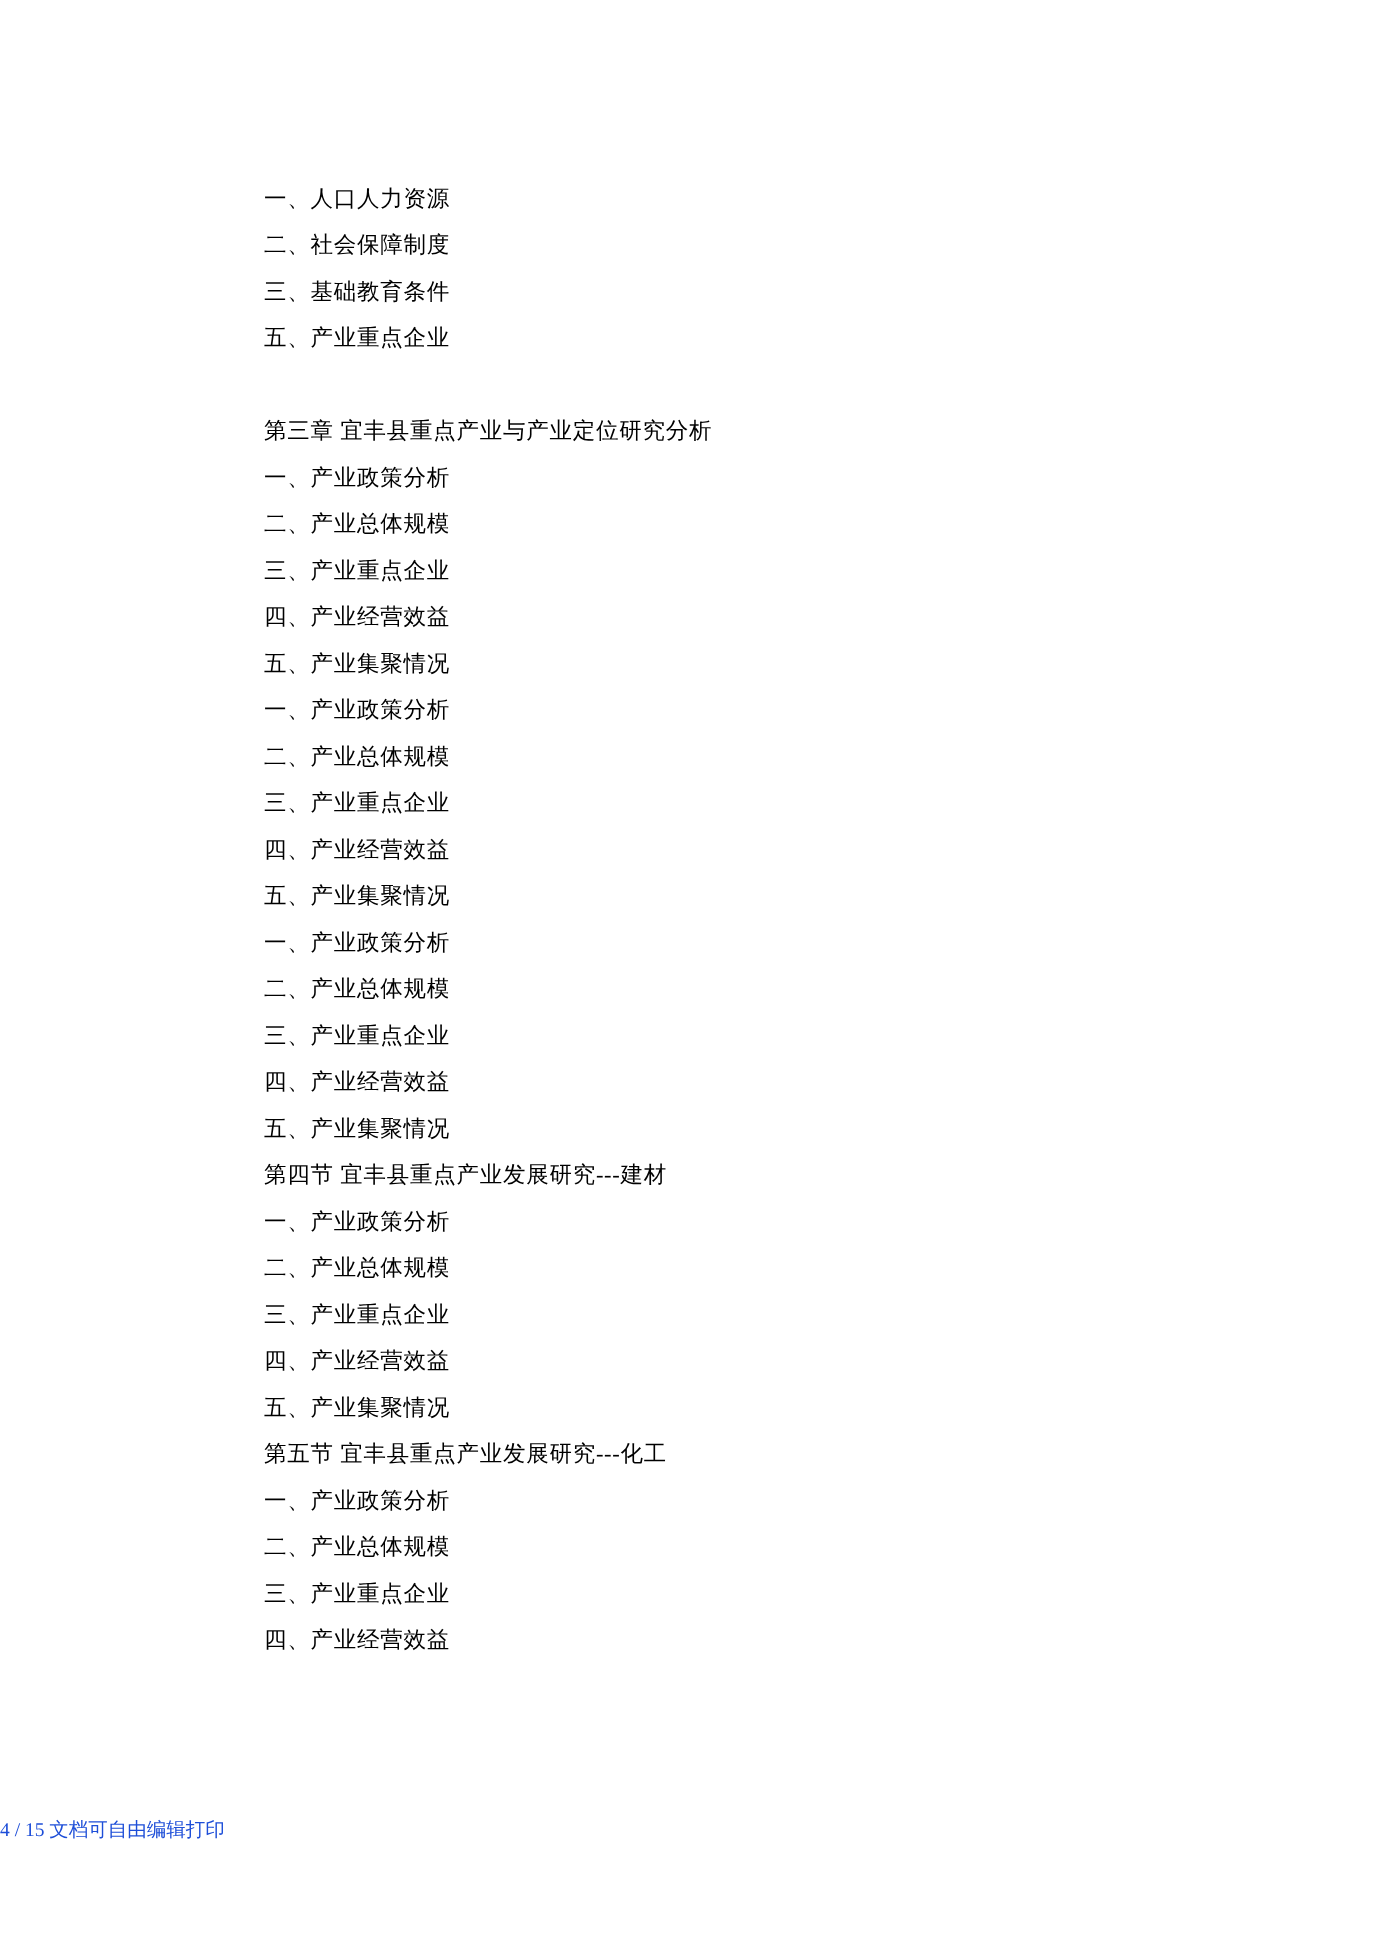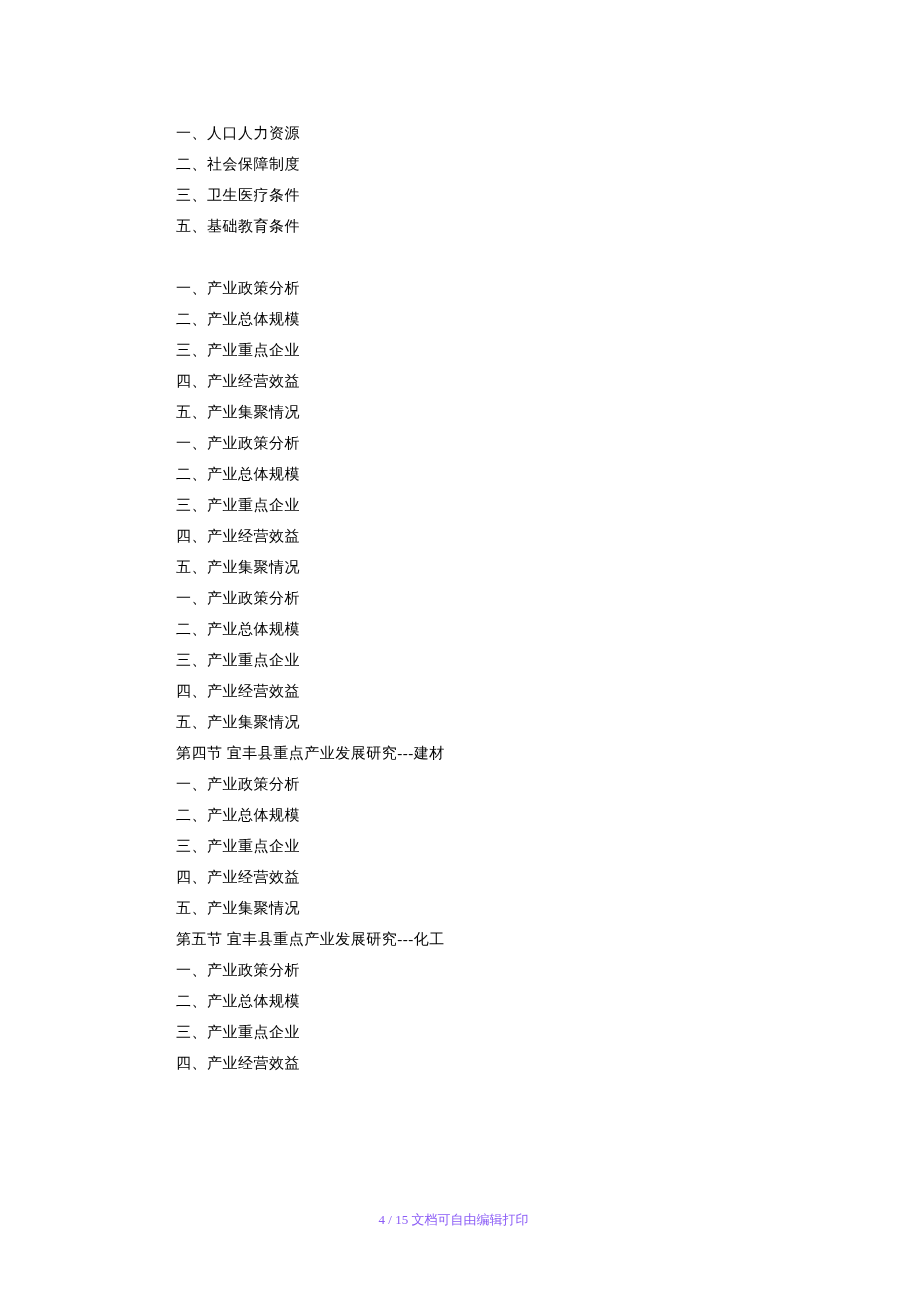--- a/index.html
+++ b/index.html
@@ -26,35 +26,35 @@
       letter-spacing: 0.5px;
     }
     .blank-line {
       height: 31px;
     }
     .footer {
       position: absolute;
       bottom: 73px;
       left: 0;
       right: 13px;
-      text-align: center;
       font-size: 13px;
-      color: #8b5cf6;
+      color: #1d4ed8;
       font-family: "SimSun", "宋体", serif;
     }
   </style>
 </head>
 <body>
 
 <div class="content">
 <div class="line">一、人口人力资源</div>
     <div class="line">二、社会保障制度</div>
-    <div class="line">三、卫生医疗条件</div>
-    <div class="line">五、基础教育条件</div>
+    <div class="line">三、基础教育条件</div>
+    <div class="line">五、产业重点企业</div>
     <div class="blank-line"></div>
+    <div class="line">第三章 宜丰县重点产业与产业定位研究分析</div>
     <div class="line">一、产业政策分析</div>
     <div class="line">二、产业总体规模</div>
     <div class="line">三、产业重点企业</div>
     <div class="line">四、产业经营效益</div>
     <div class="line">五、产业集聚情况</div>
     <div class="line">一、产业政策分析</div>
     <div class="line">二、产业总体规模</div>
     <div class="line">三、产业重点企业</div>
     <div class="line">四、产业经营效益</div>
     <div class="line">五、产业集聚情况</div>

